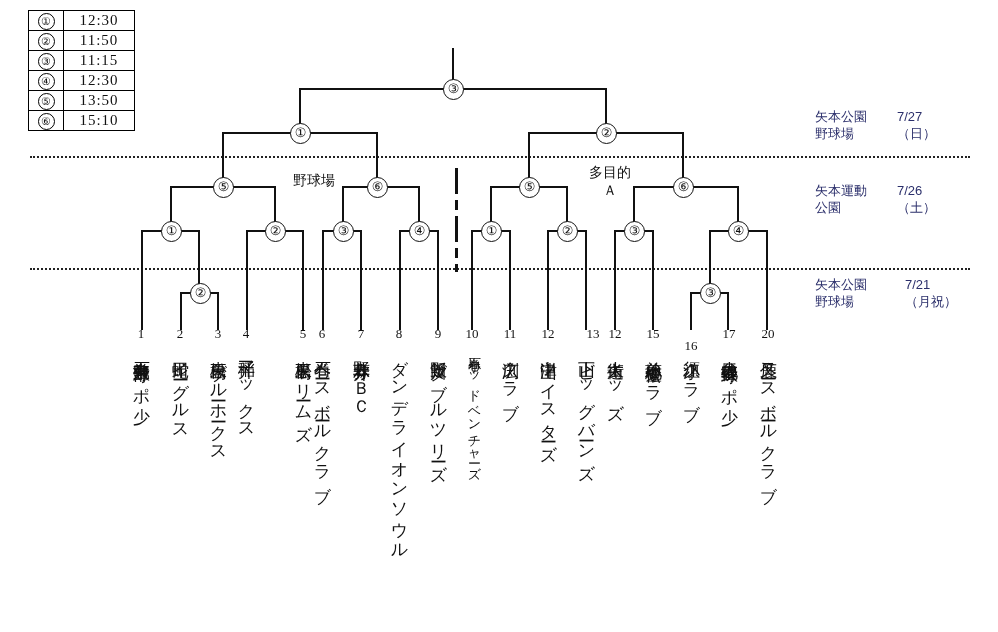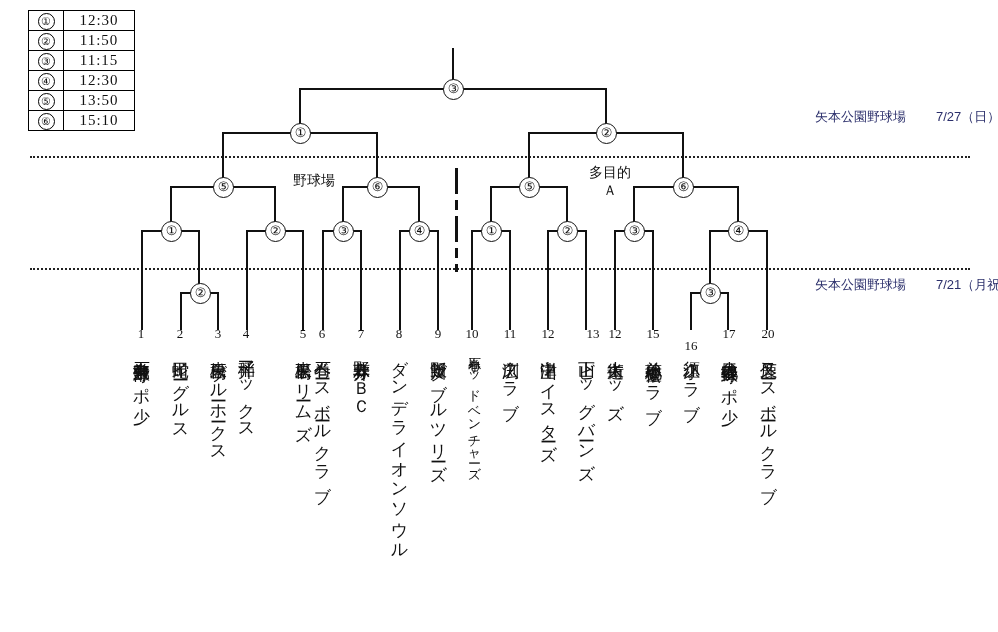--- a/index.html
+++ b/index.html
@@ -75,21 +75,21 @@
   
   .venue{
     position:absolute;
     font-size:13px;
     color:#2b2f6b;
     line-height:17px;
     white-space:nowrap;
     font-family:"Liberation Sans","DejaVu Sans",sans-serif;
   }
   .venue-row{display:flex;gap:8px;}
-  .venue-col{display:flex;flex-direction:row;}
+  .venue-col{display:flex;flex-direction:column;}
 
   
   .fieldlbl{
     position:absolute;
     font-size:14px;
     color:#111;
     text-align:center;
     line-height:16px;
     font-family:"Liberation Sans","DejaVu Sans",sans-serif;
   }
@@ -256,28 +256,40 @@
         <span>矢本公園</span>
         <span>野球場</span>
       </div>
       <div class="venue-col" style="margin-left:22px;">
         <span>7/27</span>
         <span>（日）</span>
       </div>
     </div>
   </div>
 
+  <div class="venue" style="left:815px;top:182px;">
+    <div class="venue-row">
+      <div class="venue-col">
+        <span>矢本運動</span>
+        <span>公園</span>
+      </div>
+      <div class="venue-col" style="margin-left:22px;">
+        <span>7/26</span>
+        <span>（土）</span>
+      </div>
+    </div>
+  </div>
 
   <div class="venue" style="left:815px;top:276px;">
     <div class="venue-row">
       <div class="venue-col">
         <span>矢本公園</span>
         <span>野球場</span>
       </div>
-      <div class="venue-col" style="margin-left:22px;">
+      <div class="venue-col" style="margin-left:30px;">
         <span>7/21</span>
         <span>（月祝）</span>
       </div>
     </div>
   </div>
 
   <div class="seed" style="left:130px;top:326px;">1</div>
   <div class="team" style="left:131px;top:348px;">石巻東部野球スポ少</div>
 
   <div class="seed" style="left:169px;top:326px;">2</div>

